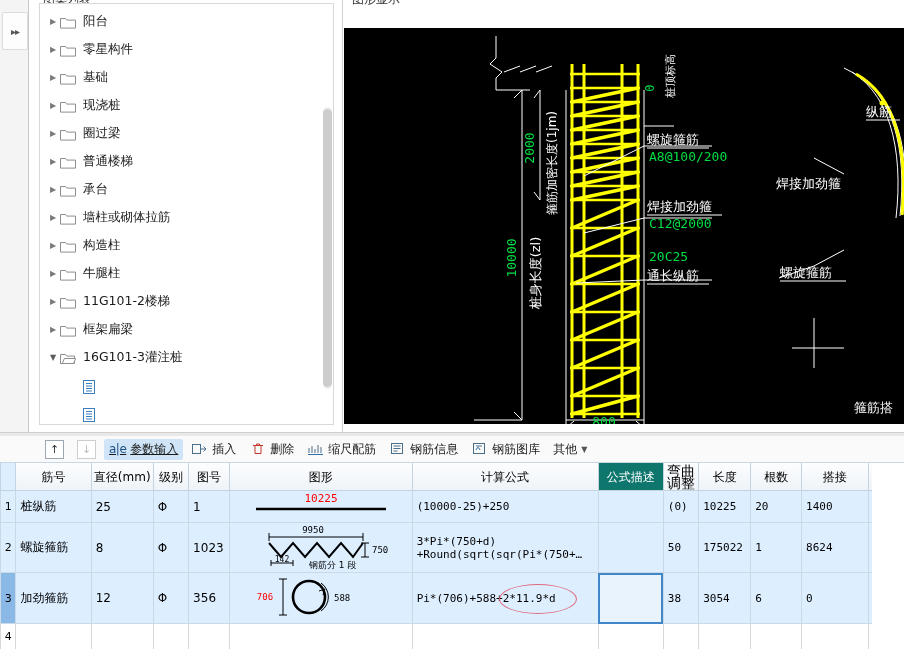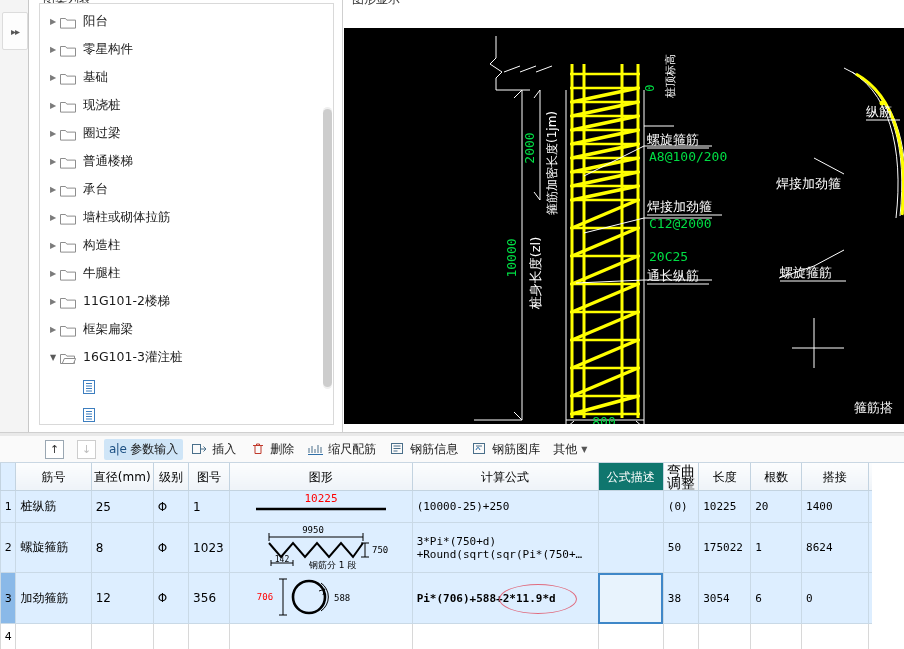--- a/index.html
+++ b/index.html
@@ -35,21 +35,21 @@
   .cad-caption{position:absolute;left:352px;top:-9px;font-size:12px;color:#333;}
   .cad-wrap{position:absolute;left:344px;top:28px;width:560px;height:396px;background:#000;overflow:hidden;}
   .cad-wrap svg{display:block;}
 
   
   .divider{position:absolute;left:0;top:432px;width:904px;height:3px;background:#e9e9e9;border-top:1px solid #cfcfcf;border-bottom:1px solid #cfcfcf;}
 
   
   .toolbar{position:absolute;left:0;top:436px;width:904px;height:27px;background:#fafafa;border-bottom:1px solid #c9d7e3;display:flex;align-items:center;padding-left:40px;box-sizing:border-box;}
   .tb-item{display:flex;align-items:center;height:21px;padding:0 5px;margin-right:3px;border-radius:2px;cursor:pointer;font-size:12px;color:#1a1a1a;white-space:nowrap;}
-  .tb-item.active{background:#cfe5f7;}
+  .tb-item.active{background:#cfe5f7;text-decoration:underline;}
   .tb-sq{width:17px;height:17px;border:1px solid #9aa7b2;background:#fff;display:flex;align-items:center;justify-content:center;font-size:11px;color:#333;}
   .tb-sq.dim{border-color:#cdcdcd;color:#bdbdbd;}
   .tb-ico{width:17px;height:16px;margin-right:4px;display:flex;align-items:center;justify-content:center;}
   .tb-ae{font-size:12px;color:#1b4f82;margin-right:4px;letter-spacing:-0.5px;}
   .tb-caret{font-size:8px;color:#555;margin-left:4px;}
 
   
   .grid{position:absolute;left:0;top:463px;width:872px;height:186px;background:#fff;overflow:hidden;}
   table.g{border-collapse:collapse;table-layout:fixed;width:904px;font-size:12px;}
   table.g th{
@@ -61,21 +61,21 @@
   table.g th.selhdr{background:#0f766e;color:#fff;}
   table.g td{border:1px solid #c9d9e6;height:24px;padding:0 4px;color:#000;vertical-align:middle;background:#ddeeff;}
   table.g tr.r-empty td{background:#ffffff;border-color:#d8d8d8;}
   .rowhdr{width:14px;background:#ddeeff !important;padding:0 !important;text-align:center;font-size:11px;color:#333;}
   .rowhdr.blue{background:#8ab9e8 !important;}
   .c-red{color:#ff0000;}
   .cell-sel{outline:2px solid #3f87c8;outline-offset:-2px;background:#e8f3fd !important;}
   .fx{font-family:"DejaVu Sans Mono","Liberation Mono",monospace;font-size:11px;line-height:13px;}
   .shape{position:relative;height:100%;}
   .shape svg{display:block;margin:0 auto;}
-  .fmwrap{position:relative;display:inline-block;font-weight:bold;}
+  .fmwrap{position:relative;display:inline-block;}
   .ellipse{position:absolute;border:1.5px solid #e06b7e;border-radius:50%;pointer-events:none;}
 </style>
 </head>
 <body>
 
 <div class="app">
 
   <div class="rail">
     <div class="rail-btn">▸▸</div>
   </div>

